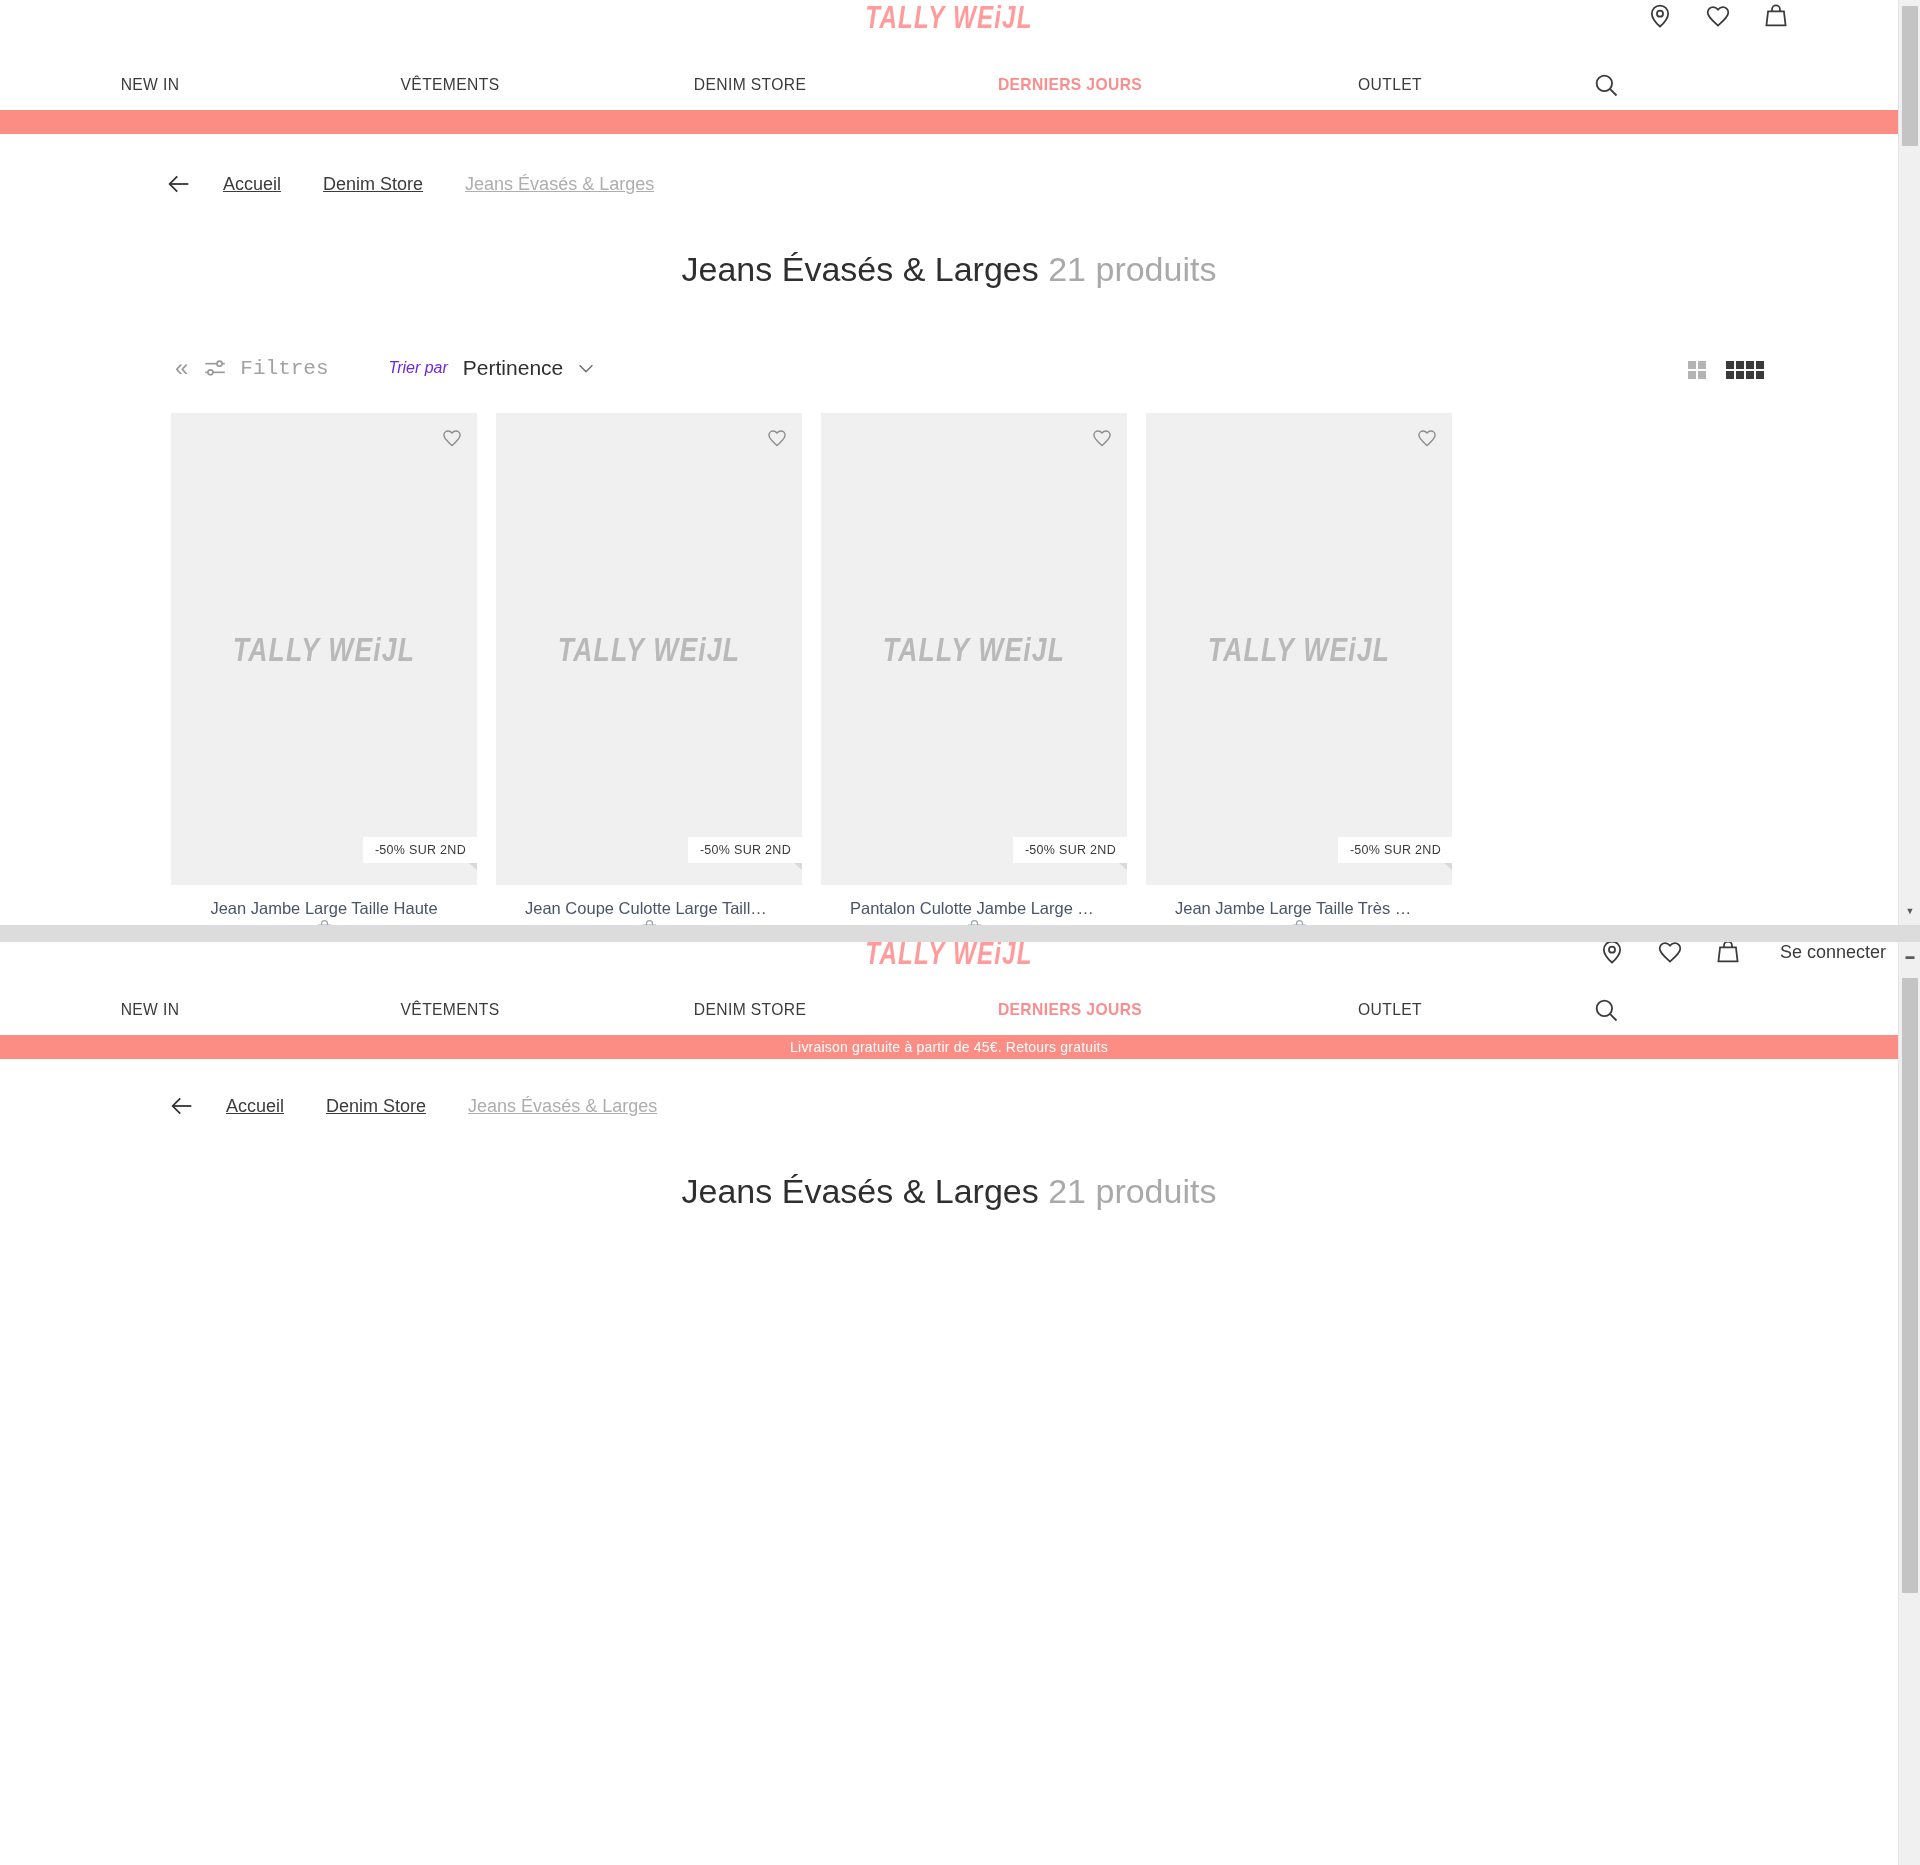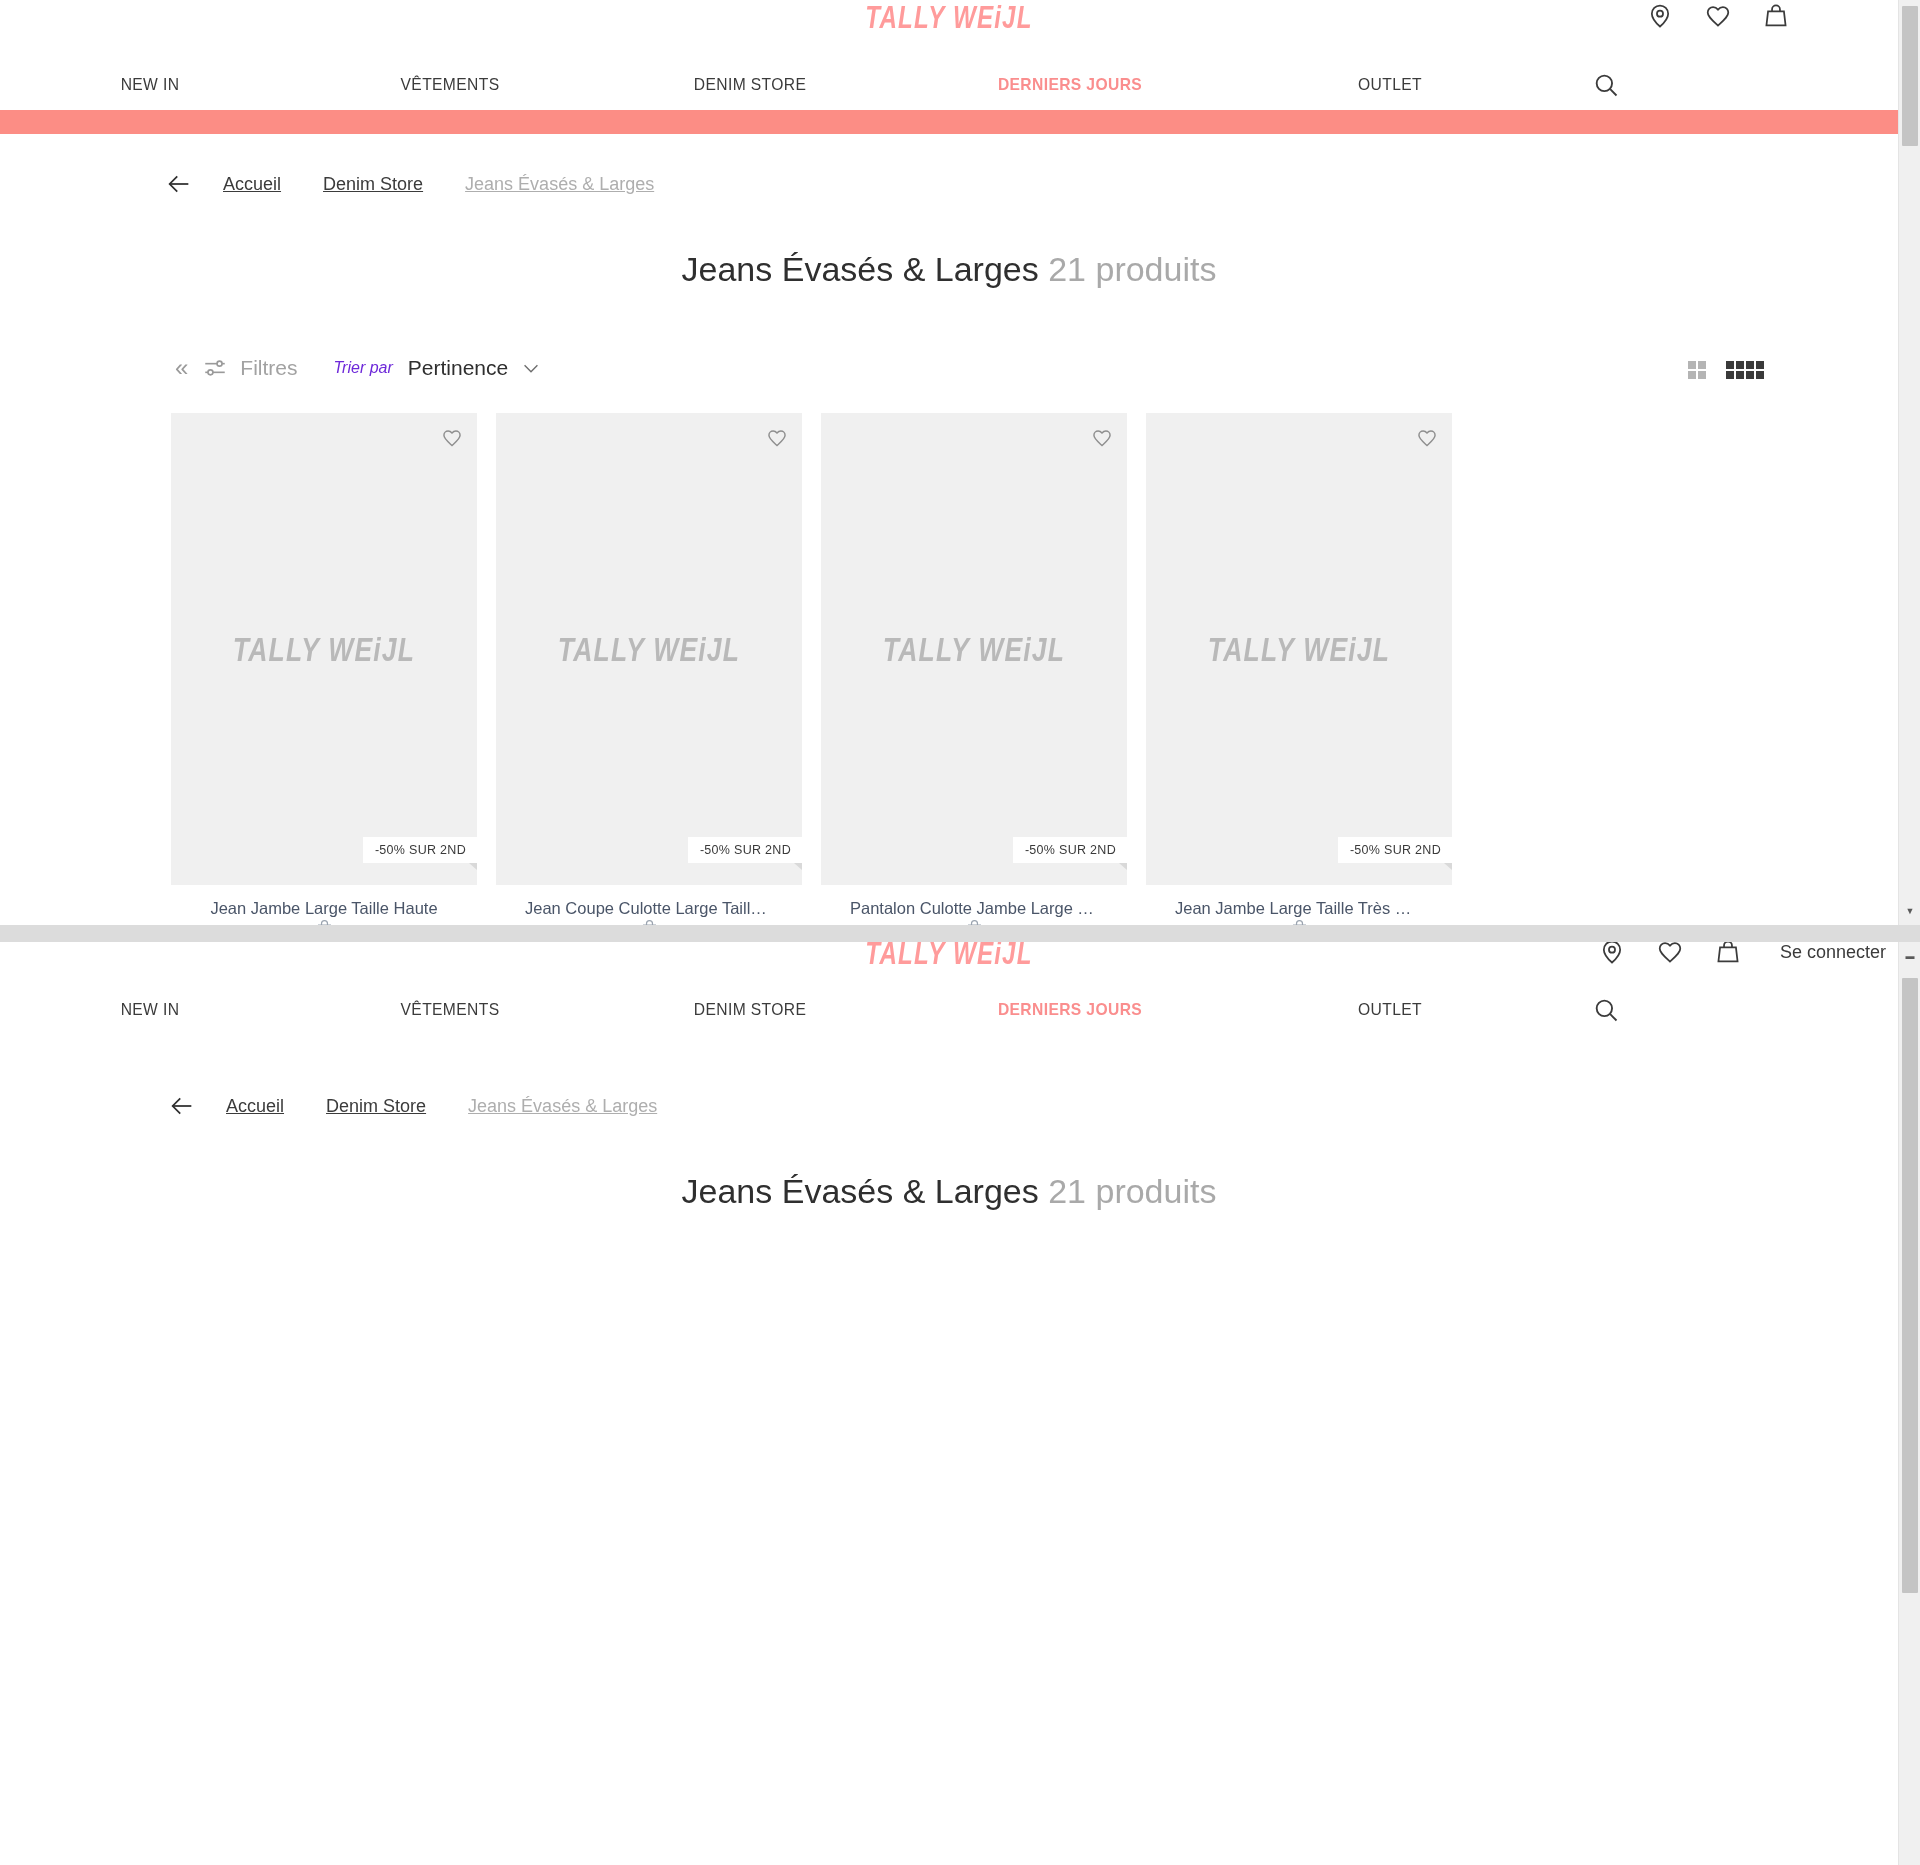--- a/index.html
+++ b/index.html
@@ -88,21 +88,21 @@
     font-size:34px; color:#2f2f2f; white-space:nowrap;
   }
   .page-title .count { color:#a9a9a9; }
 
   
   .toolbar { position:absolute; height:40px; }
   .tb-left { position:absolute; display:flex; align-items:center; }
   .collapse-icon { font-size:24px; color:#9a9a9a; margin-right:14px; line-height:1; }
   .filter-icon { width:26px; height:26px; color:#9a9a9a; margin-right:12px; }
   .filter-icon svg { display:block; width:100%; height:100%; }
-  .filters-label { font-size:21px; color:#a2a2a2; margin-right:36px; }
+  .filters-label { font-size:21px; color:#a2a2a2; margin-right:60px;font-family:Liberation Mono, monospace; }
   .sort-label { font-size:16px; color:#6d28d9;font-style:italic; }
   .sort-value { font-size:21px; color:#2f2f2f; margin-left:15px; }
   .chev { width:22px; height:22px; color:#6d6d6d; margin-left:12px; }
   .chev svg { display:block; width:100%; height:100%; }
 
   .tb-right { position:absolute; display:flex; align-items:center; gap:20px; }
   .grid-toggle { display:grid; gap:2px; }
   .grid-toggle span { display:block; }
   .gt-2 { grid-template-columns:repeat(2,8px); grid-template-rows:repeat(2,8px); }
   .gt-2 span { width:8px; height:8px; background:#b4b4b4; }
@@ -385,20 +385,23 @@
         <div class="nav-item active" style="width:340px;">DERNIERS JOURS</div>
         <div class="nav-item" style="width:300px;">OUTLET</div>
         <span class="ic nav-search" style="margin-left:52px;">
           <svg viewBox="0 0 24 24" fill="none" stroke="currentColor" stroke-width="1.6">
               <circle cx="10.6" cy="10.6" r="6.6"></circle>
               <path d="M15.6 15.6L21 21"></path>
             </svg>
         </span>
       </div>
 
+      <div class="promo-banner" style="top:93px;">
+        <span>Livraison gratuite à partir de 45€. Retours gratuits</span>
+      </div>
     </div>
 
     <div class="crumb-row" style="left:168px; top:150px;">
       <span class="back-arrow">
         <svg viewBox="0 0 24 24" fill="none" stroke="currentColor" stroke-width="1.5">
             <path d="M20 12H4"></path>
             <path d="M10.5 5.5L4 12l6.5 6.5"></path>
           </svg>
       </span>
       <span class="crumb">Accueil</span>

